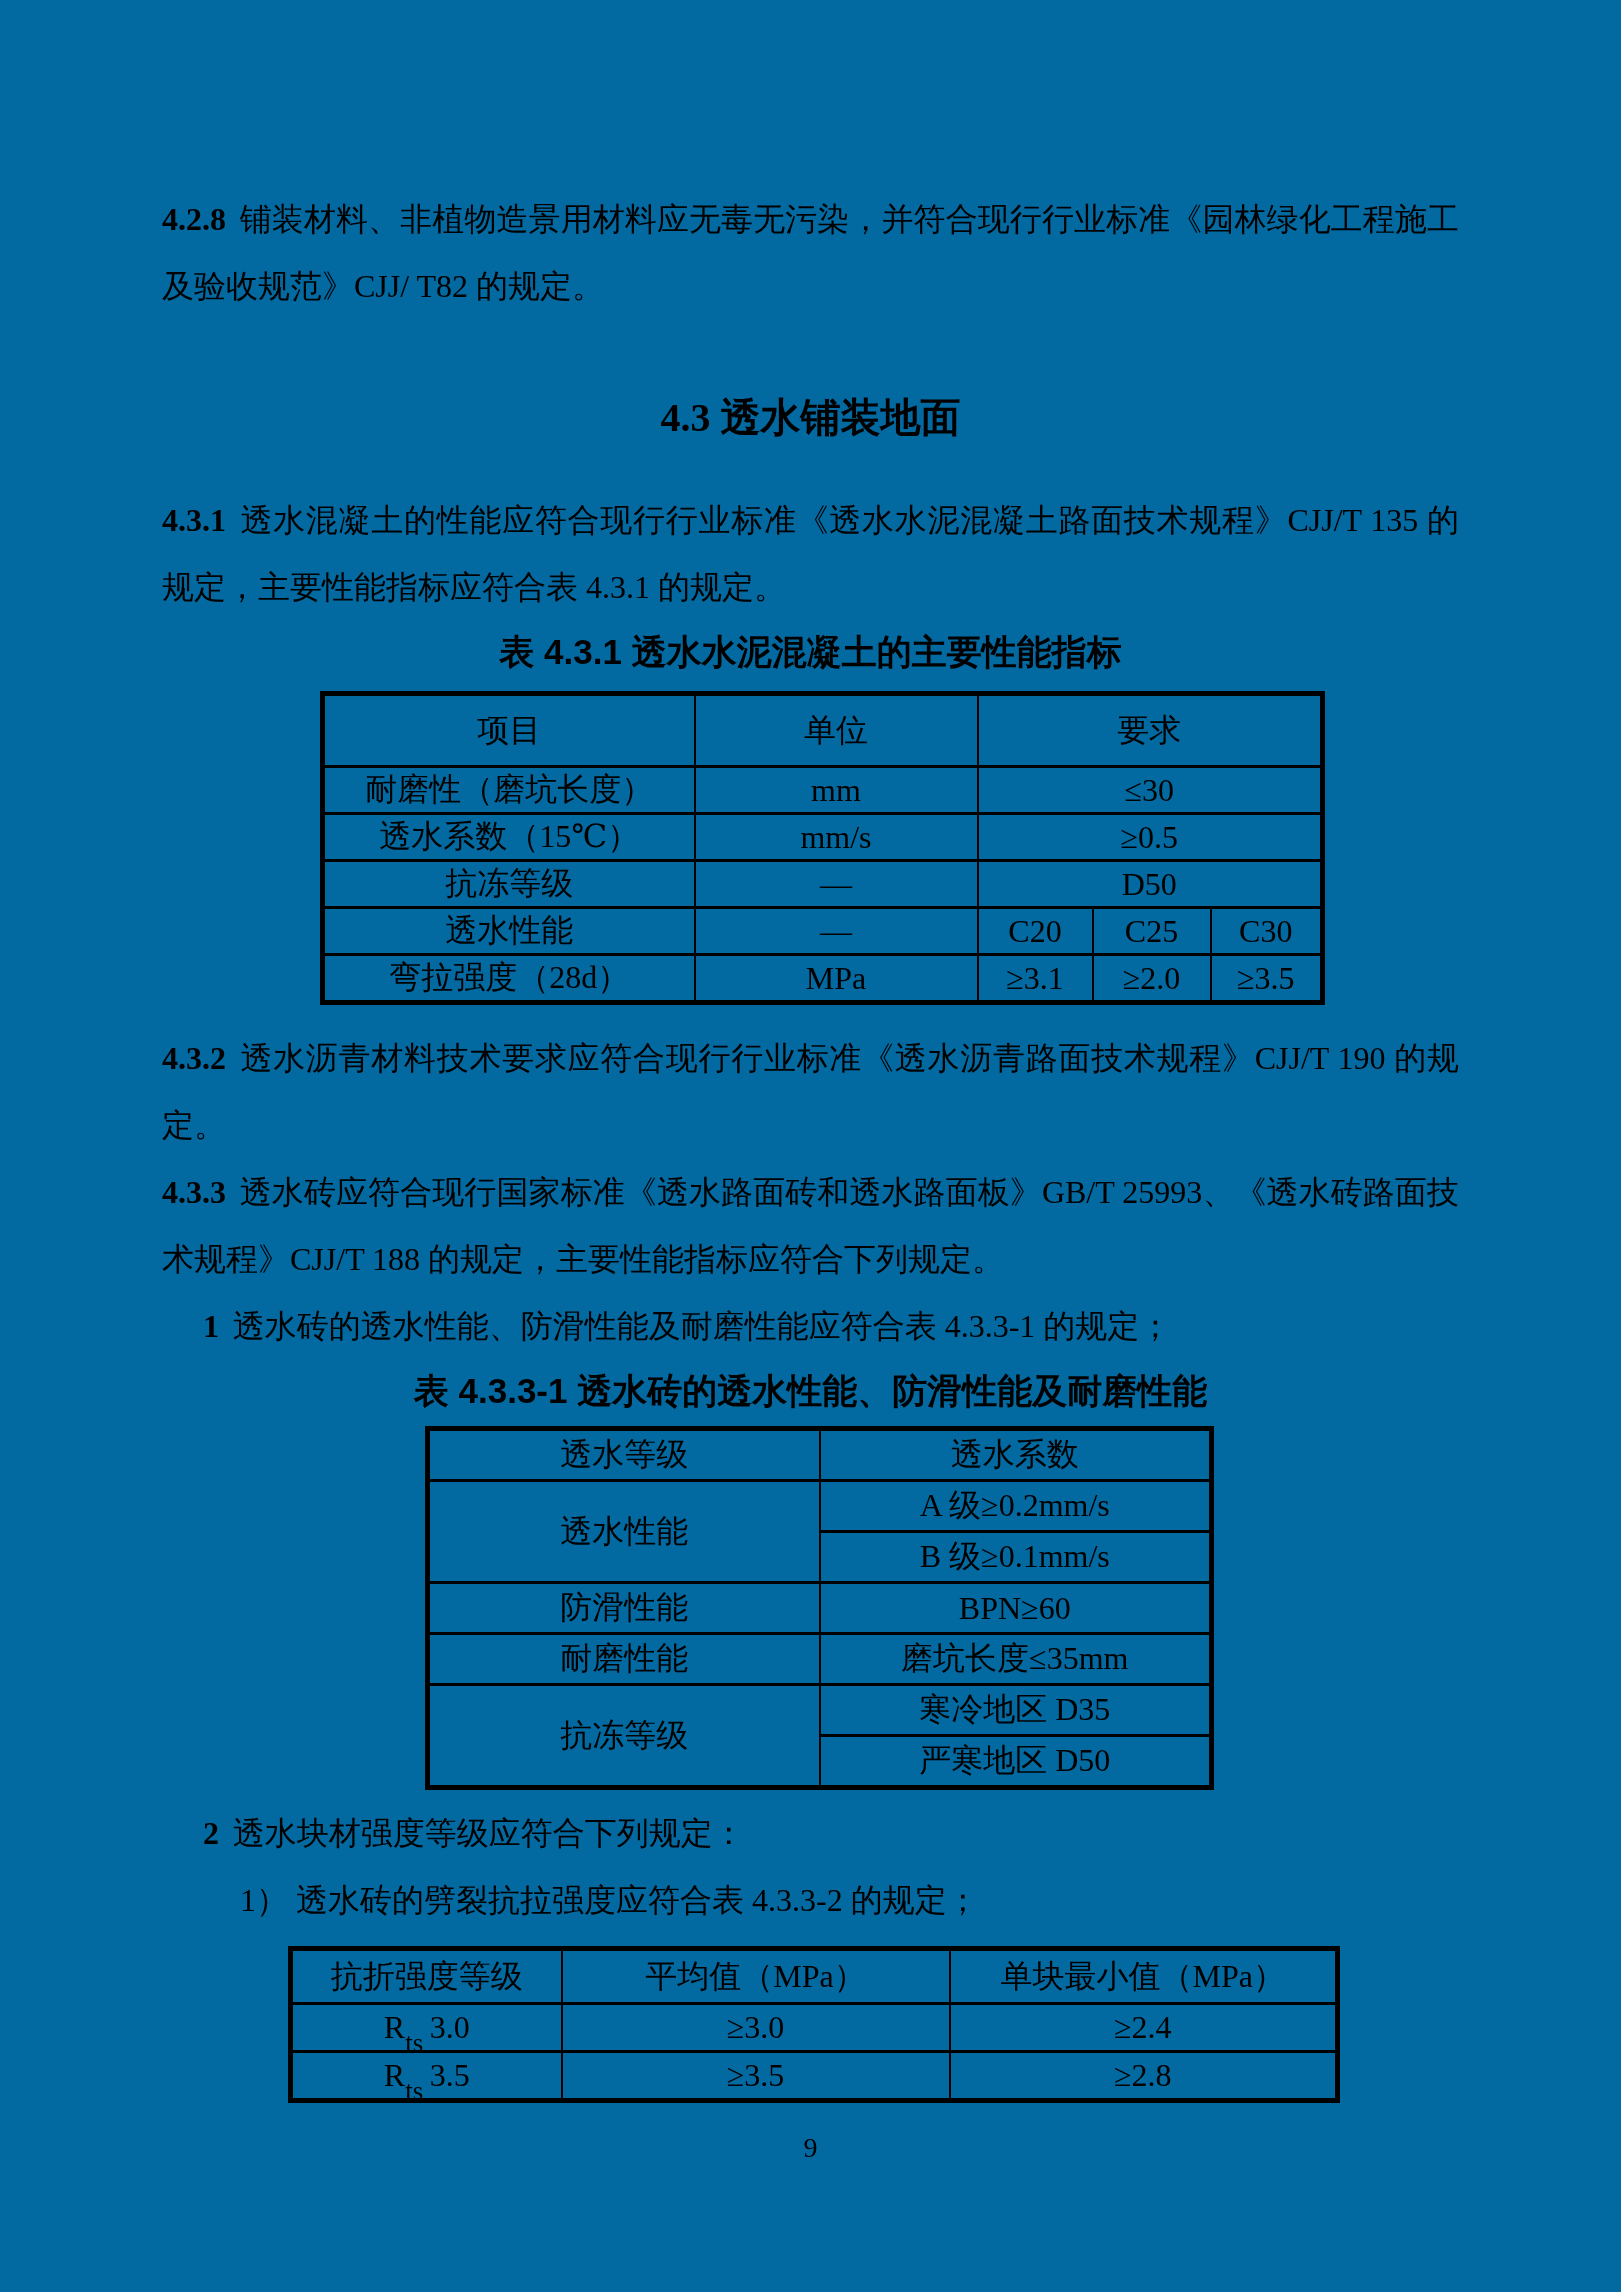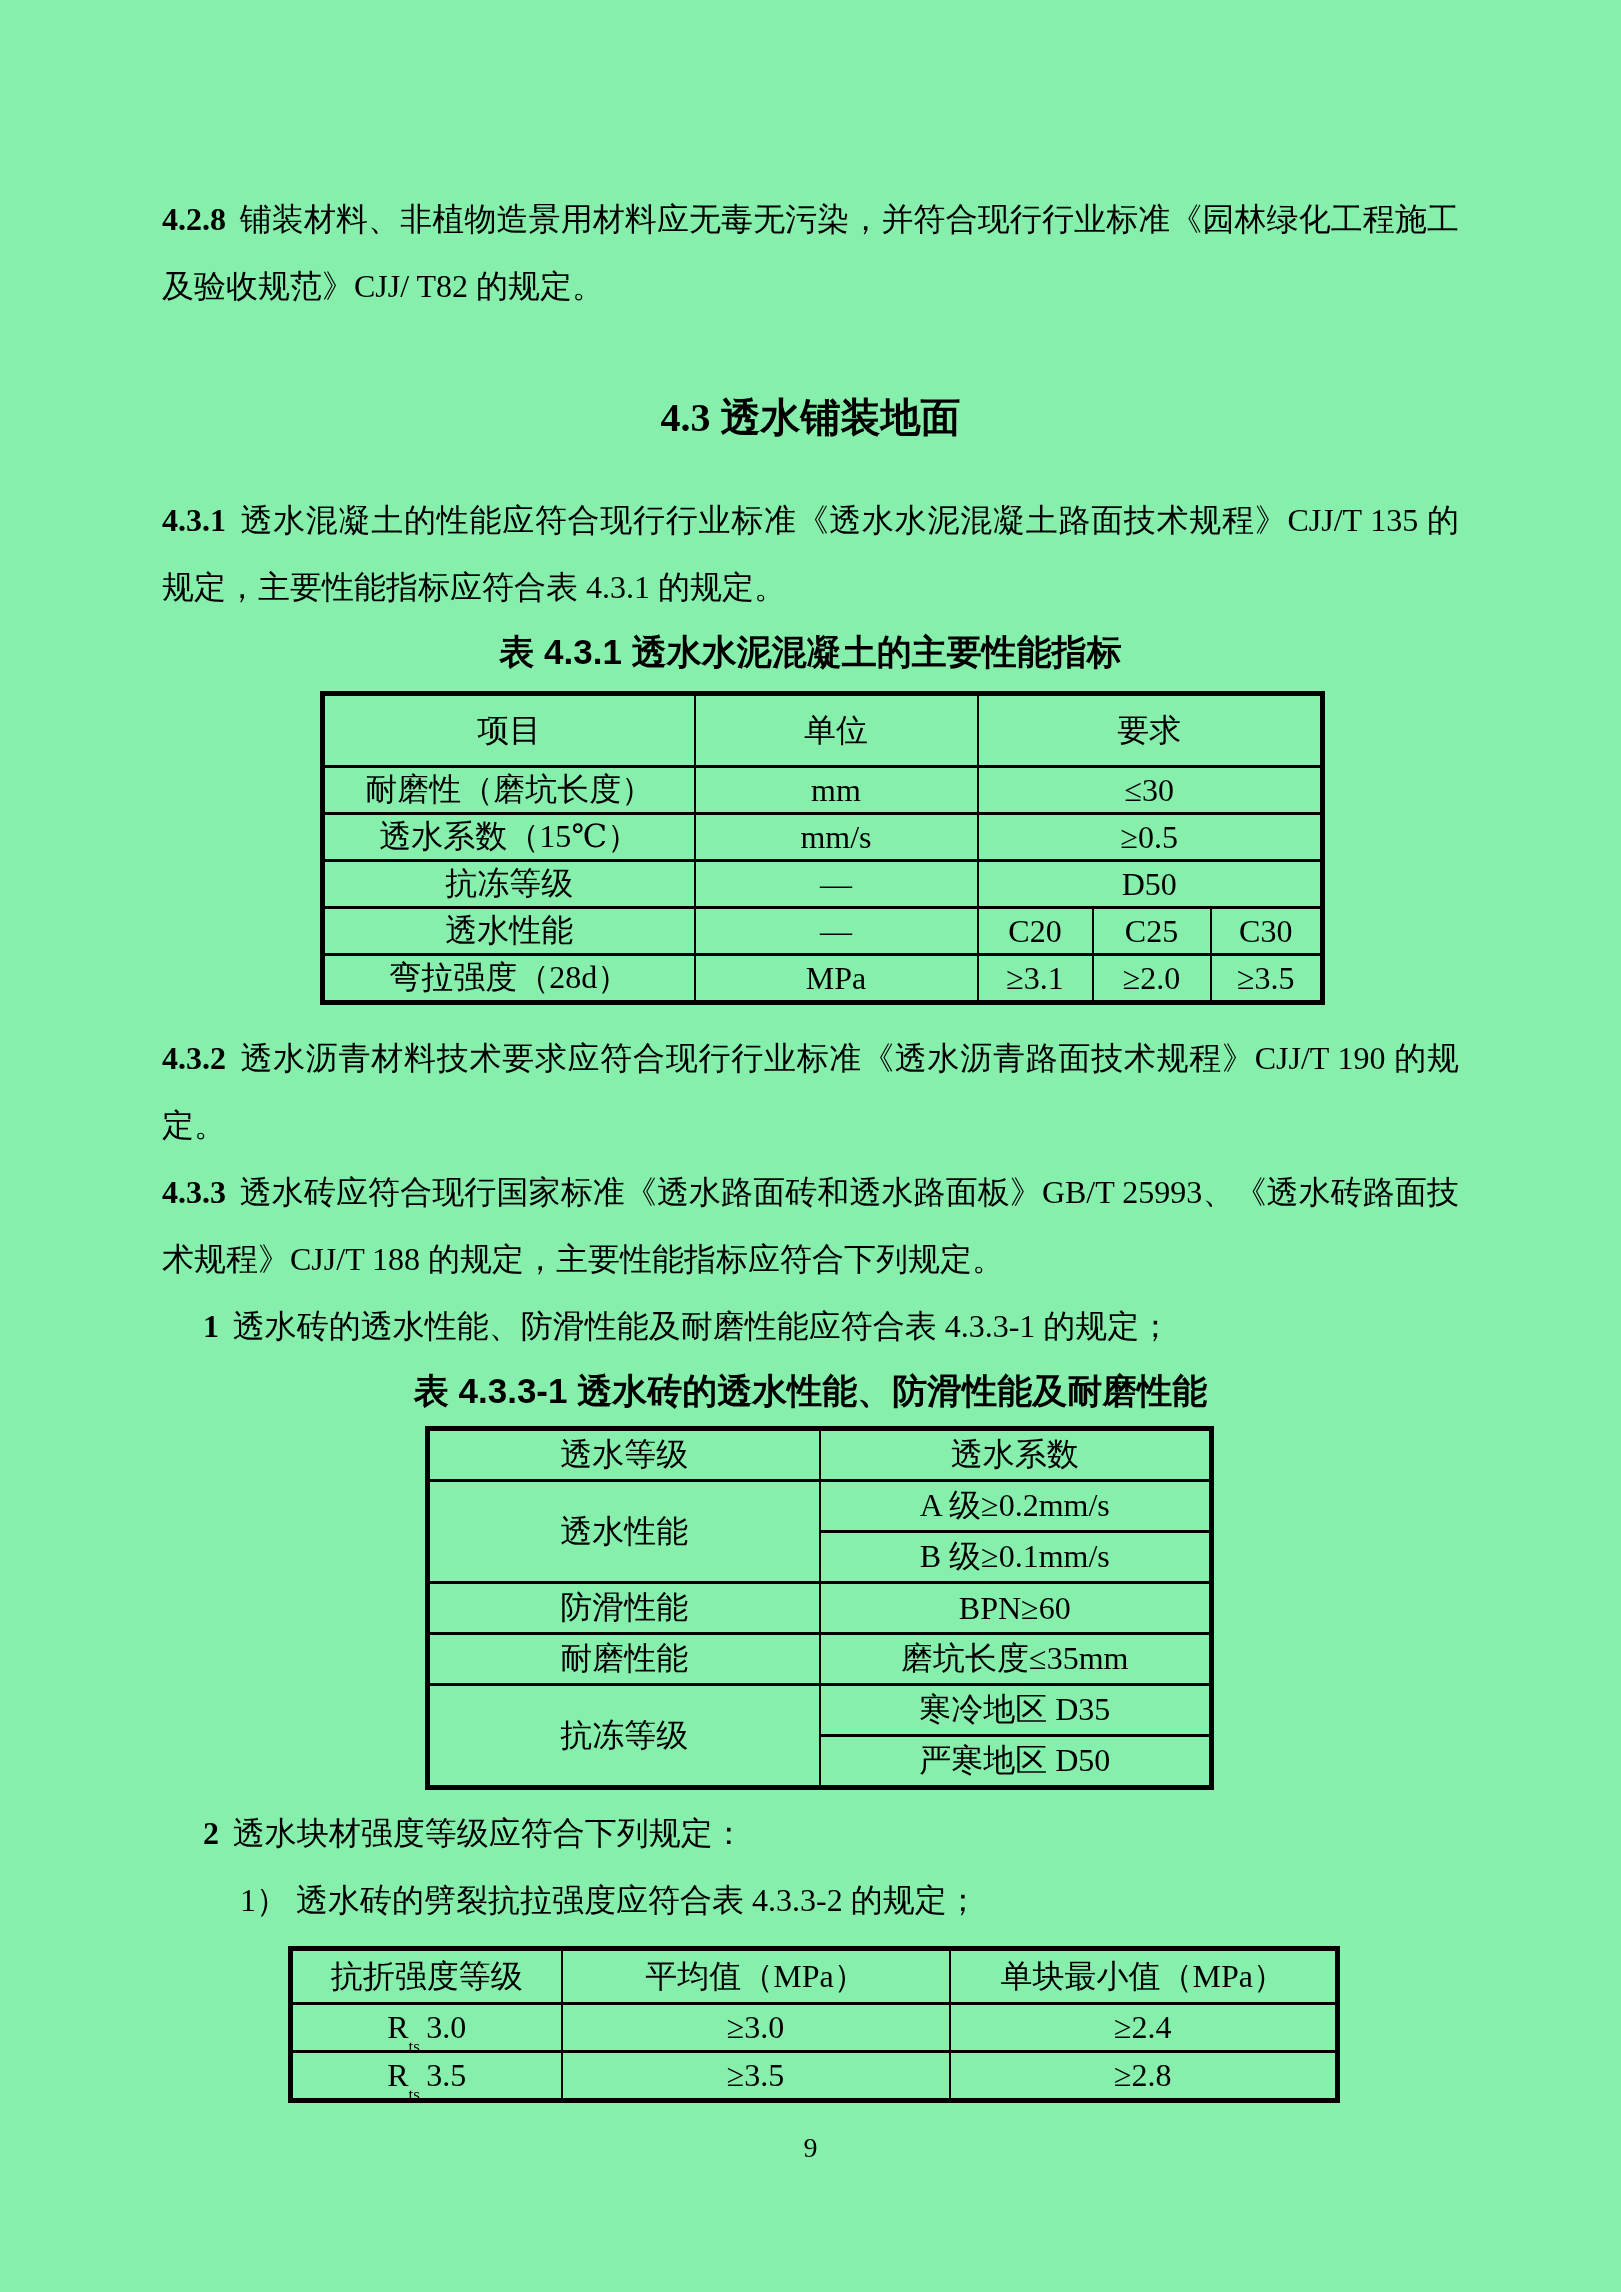--- a/index.html
+++ b/index.html
@@ -1,17 +1,17 @@
 <!DOCTYPE html>
 <html><head>
 <meta charset="utf-8">
 <style>
   html,body{margin:0;padding:0;background:#e8e8e8;}
   .page{
-    width:1621px;height:2293px;background:#86efac;color:#000;
+    width:1621px;height:2293px;background:#0369a1;color:#000;
     position:relative;overflow:hidden;margin:0 auto;
     font-family:"Liberation Serif","DejaVu Serif",serif;
   }
   .body-par{
     font-size:32px;line-height:67px;text-align:justify;
     margin:0 162px;word-break:break-all;
   }
   .num{font-weight:bold;padding-right:13.7px;}
   .par-428{margin-top:186px;}
   .sec-heading{
@@ -48,21 +48,21 @@
     font-size:32px;padding:0;overflow:hidden;
   }
   .tbl-431{margin:17.6px 0 0 320px;width:1000px;}
   .tbl-431 td.hdr{height:69px;}
   .tbl-431 td{height:43px;}
   .tbl-4331{margin:13.7px 0 0 425px;width:784px;}
   .tbl-4331 td{height:48px;}
   .tbl-4332{margin:11.8px 0 0 288px;width:1047px;}
   .tbl-4332 td.hdr{height:51px;}
   .tbl-4332 td{height:45px;}
-  sub.ts{font-size:17px;vertical-align:baseline;position:relative;top:14px;}
+  sub.ts{font-size:27px;vertical-align:baseline;position:relative;top:14px;}
   .page-num{
     text-align:center;font-size:28px;line-height:35px;margin-top:27.4px;
   }
 </style>
 </head>
 <body>
 
 <div class="page">
 
   <p class="body-par par-428">

